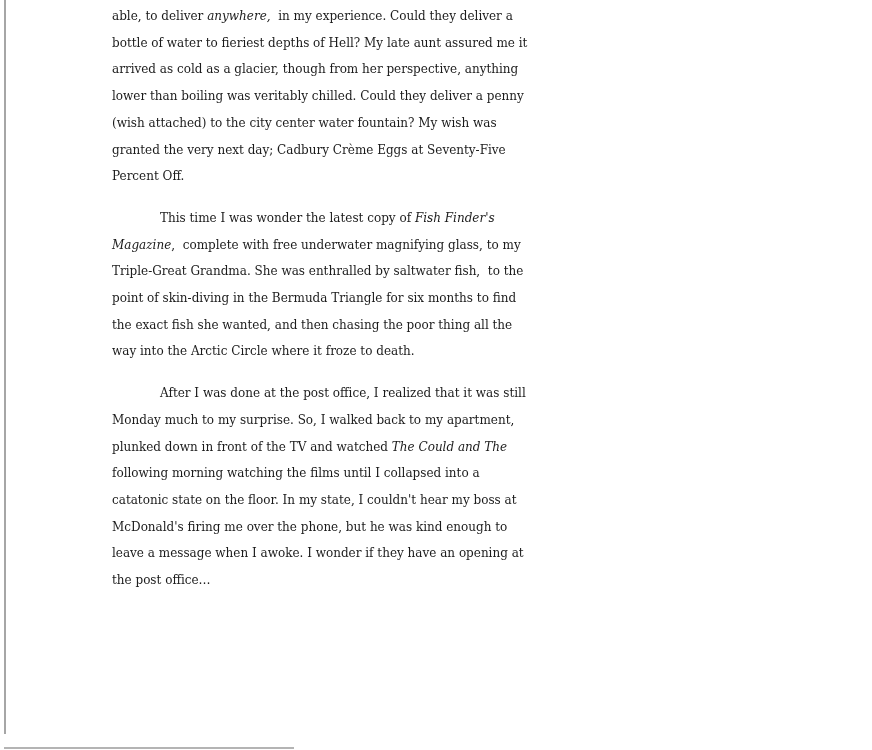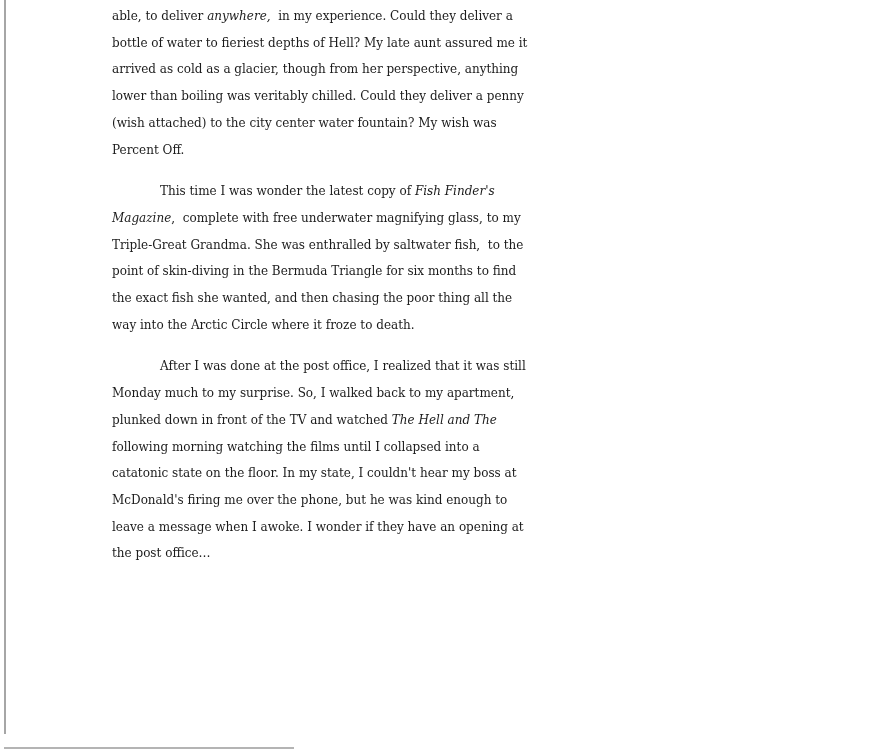--- a/index.html
+++ b/index.html
@@ -64,34 +64,35 @@
 <div class="screen">
   <div class="page-left-edge"></div>
   <div class="page-bottom-edge"></div>
   <div class="text-area" id="doc">
       <div class="paragraph">
         <div class="line"><span class="">able, to deliver </span><span class="italic">anywhere,</span><span class="">  in my experience. Could they deliver a</span></div>
         <div class="line"><span class="">bottle of water to fieriest depths of Hell? My late aunt assured me it</span></div>
         <div class="line"><span class="">arrived as cold as a glacier, though from her perspective, anything</span></div>
         <div class="line"><span class="">lower than boiling was veritably chilled. Could they deliver a penny</span></div>
         <div class="line"><span class="">(wish attached) to the city center water fountain? My wish was</span></div>
+        <div class="line"><span class="">granted the very next day; Cadbury Crème Eggs at Seventy-Five</span></div>
         <div class="line"><span class="">Percent Off.</span></div>
       </div>
       <div class="paragraph indent">
         <div class="line"><span class="">This time I was wonder the latest copy of </span><span class="italic">Fish Finder's</span></div>
         <div class="line"><span class="italic">Magazine</span><span class="">,  complete with free underwater magnifying glass, to my</span></div>
         <div class="line"><span class="">Triple-Great Grandma. She was enthralled by saltwater fish,  to the</span></div>
         <div class="line"><span class="">point of skin-diving in the Bermuda Triangle for six months to find</span></div>
         <div class="line"><span class="">the exact fish she wanted, and then chasing the poor thing all the</span></div>
         <div class="line"><span class="">way into the Arctic Circle where it froze to death.</span></div>
       </div>
       <div class="paragraph indent">
         <div class="line"><span class="">After I was done at the post office, I realized that it was still</span></div>
         <div class="line"><span class="">Monday much to my surprise. So, I walked back to my apartment,</span></div>
-        <div class="line"><span class="">plunked down in front of the TV and watched </span><span class="italic">The Hell and The</span></div>
+        <div class="line"><span class="">plunked down in front of the TV and watched </span><span class="italic">The Could and The</span></div>
         <div class="line"><span class="">following morning watching the films until I collapsed into a</span></div>
         <div class="line"><span class="">catatonic state on the floor. In my state, I couldn't hear my boss at</span></div>
         <div class="line"><span class="">McDonald's firing me over the phone, but he was kind enough to</span></div>
         <div class="line"><span class="">leave a message when I awoke. I wonder if they have an opening at</span></div>
         <div class="line"><span class="">the post office…</span></div>
       </div>
     </div>
 </div>
 
 </body></html>

